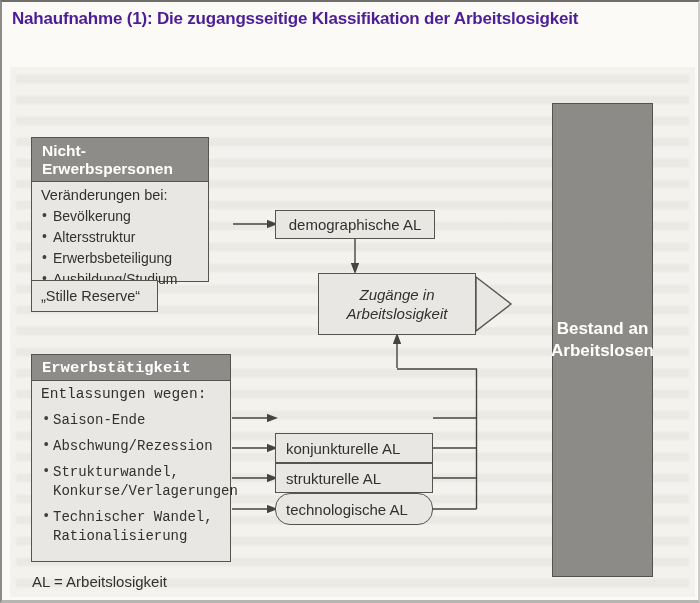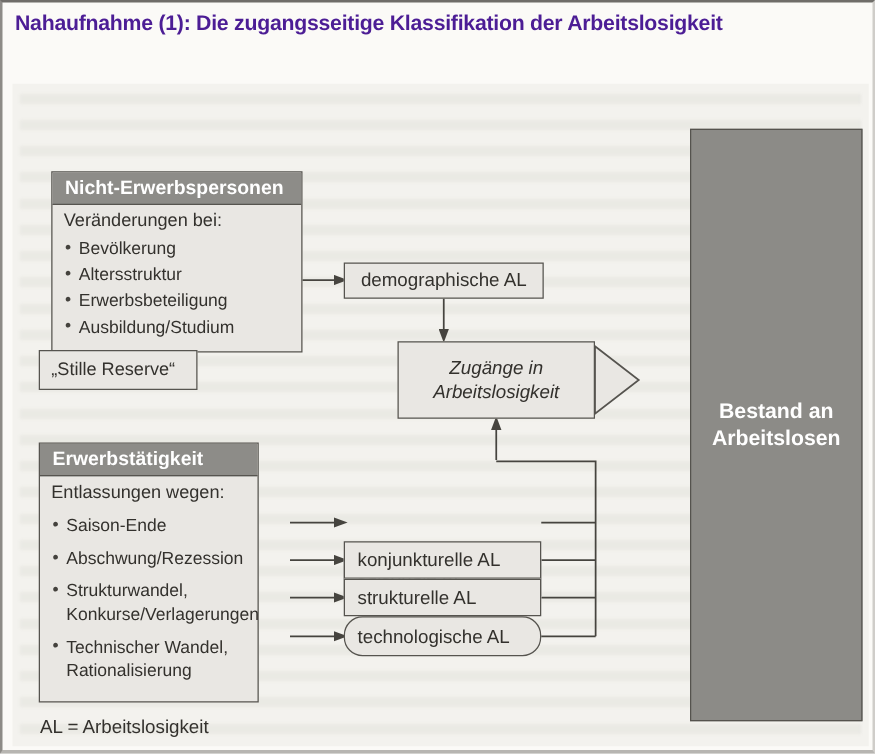--- a/index.html
+++ b/index.html
@@ -32,21 +32,21 @@
   .blist li{position:relative;padding-left:12px;margin-top:2px;}
   .blist li::before{content:"•";position:absolute;left:1px;top:-1px;color:#44423d;}
   .erwerb .blist li{margin-top:7px;}
   .note-box{position:absolute;left:31px;top:280px;width:127px;height:32px;
     background:#e9e7e3;border:1.5px solid #56544f;box-sizing:border-box;z-index:4;
     display:flex;align-items:center;padding-left:9px;font-size:14.5px;}
   .flow-box{position:absolute;background:#e9e7e3;border:1.4px solid #56544f;
     box-sizing:border-box;z-index:3;display:flex;align-items:center;font-size:15px;}
   .flow-box.left-label{padding-left:10px;}
   .flow-box.centered{justify-content:center;text-align:center;line-height:19px;}
-  .bestand{position:absolute;left:552px;top:103px;width:138px;height:474px;
+  .bestand{position:absolute;left:552px;top:103px;width:101px;height:474px;
     background:#8c8b87;border:1.5px solid #55534e;box-sizing:border-box;z-index:3;
     display:flex;align-items:center;justify-content:center;text-align:center;
     color:#ffffff;font-weight:bold;font-size:17px;line-height:22px;padding:0 4px;}
   .legend{position:absolute;left:32px;top:573px;font-size:15px;z-index:3;}
 </style>
 </head>
 <body>
 
 <div class="page-title">Nahaufnahme (1): Die zugangsseitige Klassifikation der Arbeitslosigkeit</div>
 
@@ -70,38 +70,38 @@
     <path d="M433 478 H476.5"></path>
     <path d="M433 509 H476.5"></path>
     <path d="M232 418 H269" marker-end="url(#ah)"></path>
     <path d="M232 448 H269" marker-end="url(#ah)"></path>
     <path d="M232 478 H269" marker-end="url(#ah)"></path>
     <path d="M232 509 H269" marker-end="url(#ah)"></path>
   </g>
   <polygon points="476,277 511,304 476,331" fill="#e9e7e3" stroke="#56544f" stroke-width="1.4"></polygon>
 </svg>
 
-<div class="gbox" style="left:31px;top:137px;width:201px;height:145px;margin-left:10px;">
+<div class="gbox" style="left:31px;top:137px;width:178px;height:145px;">
   <div class="hdr">Nicht-Erwerbspersonen</div>
   <div class="bdy">
     <span class="intro">Veränderungen bei:</span>
     <ul class="blist">
       <li>Bevölkerung</li>
       <li>Altersstruktur</li>
       <li>Erwerbsbeteiligung</li>
       <li>Ausbildung/Studium</li>
     </ul>
   </div>
 </div>
 
 <div class="note-box">
   <span>„Stille Reserve“</span>
 </div>
 
-<div class="gbox erwerb" style="left:31px;top:354px;width:176px;height:208px;">
+<div class="gbox erwerb" style="left:31px;top:354px;width:200px;height:208px;font-family:Liberation Mono, monospace;">
   <div class="hdr">Erwerbstätigkeit</div>
   <div class="bdy">
     <span class="intro">Entlassungen wegen:</span>
     <ul class="blist">
       <li>Saison-Ende</li>
       <li>Abschwung/Rezession</li>
       <li>Strukturwandel, Konkurse/Verlagerungen</li>
       <li>Technischer Wandel, Rationalisierung</li>
     </ul>
   </div>

